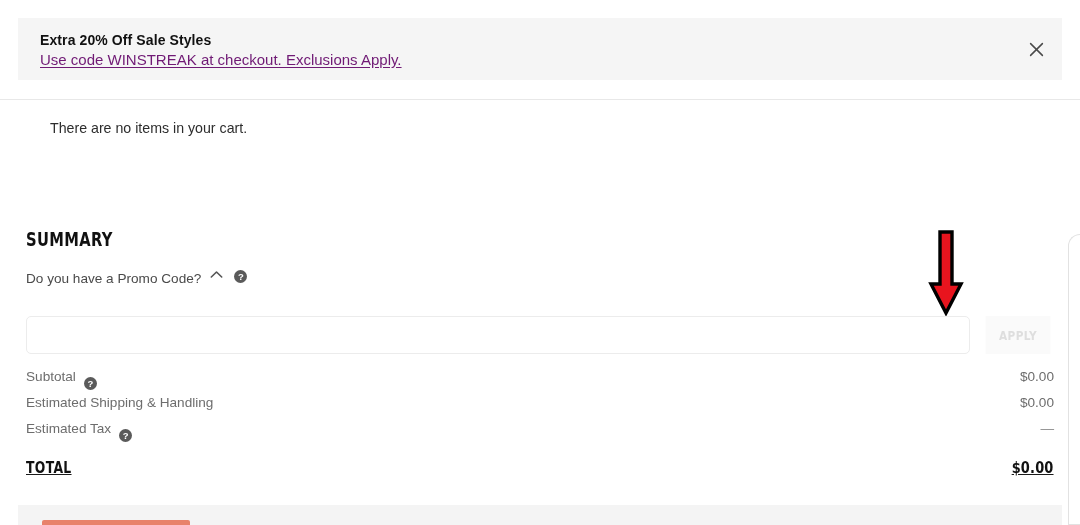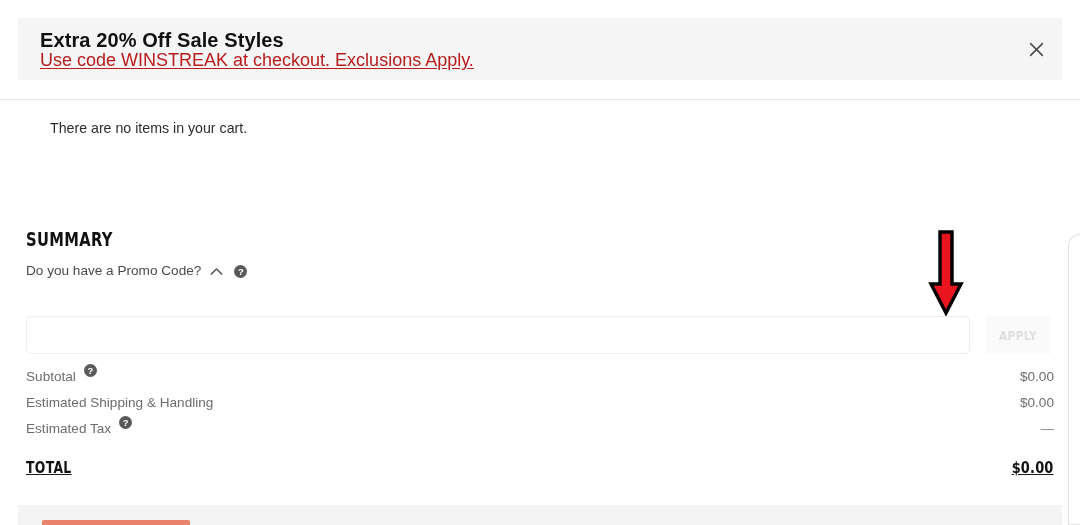--- a/index.html
+++ b/index.html
@@ -25,32 +25,32 @@
     height: 62px;
     background: #f5f5f5;
     box-sizing: border-box;
   }
   #promo-banner-text {
     position: absolute;
     left: 22px;
     top: 13px;
   }
   #promo-banner-title {
-    font-size: 20px;
+    font-size: 14px;
     font-weight: bold;
     color: #111111;
     letter-spacing: .1px;
     line-height: 18px;
     display: block;
   }
   #promo-banner-sub {
     display: block;
     margin-top: 3px;
-    font-size: 18px;
-    color: #b91c1c;
+    font-size: 15px;
+    color: #701a75;
     text-decoration: underline;
     text-underline-offset: 2px;
     line-height: 16px;
     cursor: pointer;
   }
   #banner-close {
     position: absolute;
     right: 13px;
     top: 18px;
     width: 26px;
@@ -96,22 +96,22 @@
     font-weight: bold;
     letter-spacing: .4px;
     color: #111111;
     transform: scaleX(.86);
     transform-origin: left center;
     line-height: 22px;
   }
 
   #promo-toggle-row {
     display: flex;
-    align-items: center;
-    margin-top: 12px;
+    align-items: flex-start;
+    margin-top: 20px;
     height: 18px;
   }
   #promo-toggle-label {
     font-size: 13.6px;
     color: #4a4a4a;
     cursor: pointer;
     line-height: 18px;
   }
   #promo-chevron {
     margin-left: 9px;
@@ -180,21 +180,21 @@
 
   
   #totals-block {
     position: absolute;
     left: 26px;
     top: 364px;
     width: 1028px;
   }
   .total-row {
     display: flex;
-    align-items: flex-start;
+    align-items: flex-end;
     height: 26px;
   }
   .total-label {
     font-size: 13.6px;
     color: #6d6d6d;
     line-height: 26px;
   }
   .total-row .help-icon { margin-left: 8px; }
   .total-spacer { flex: 1; }
   .total-value {

